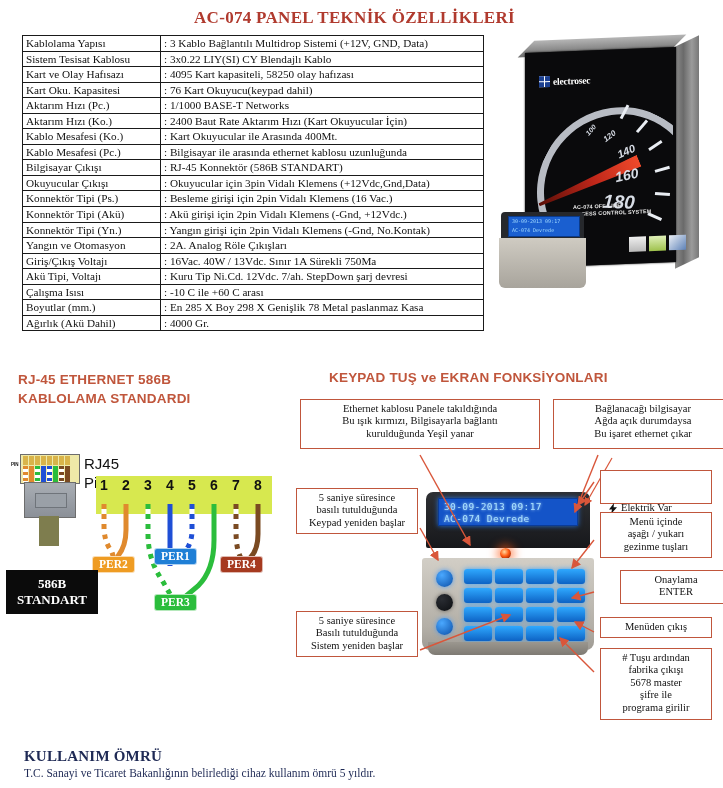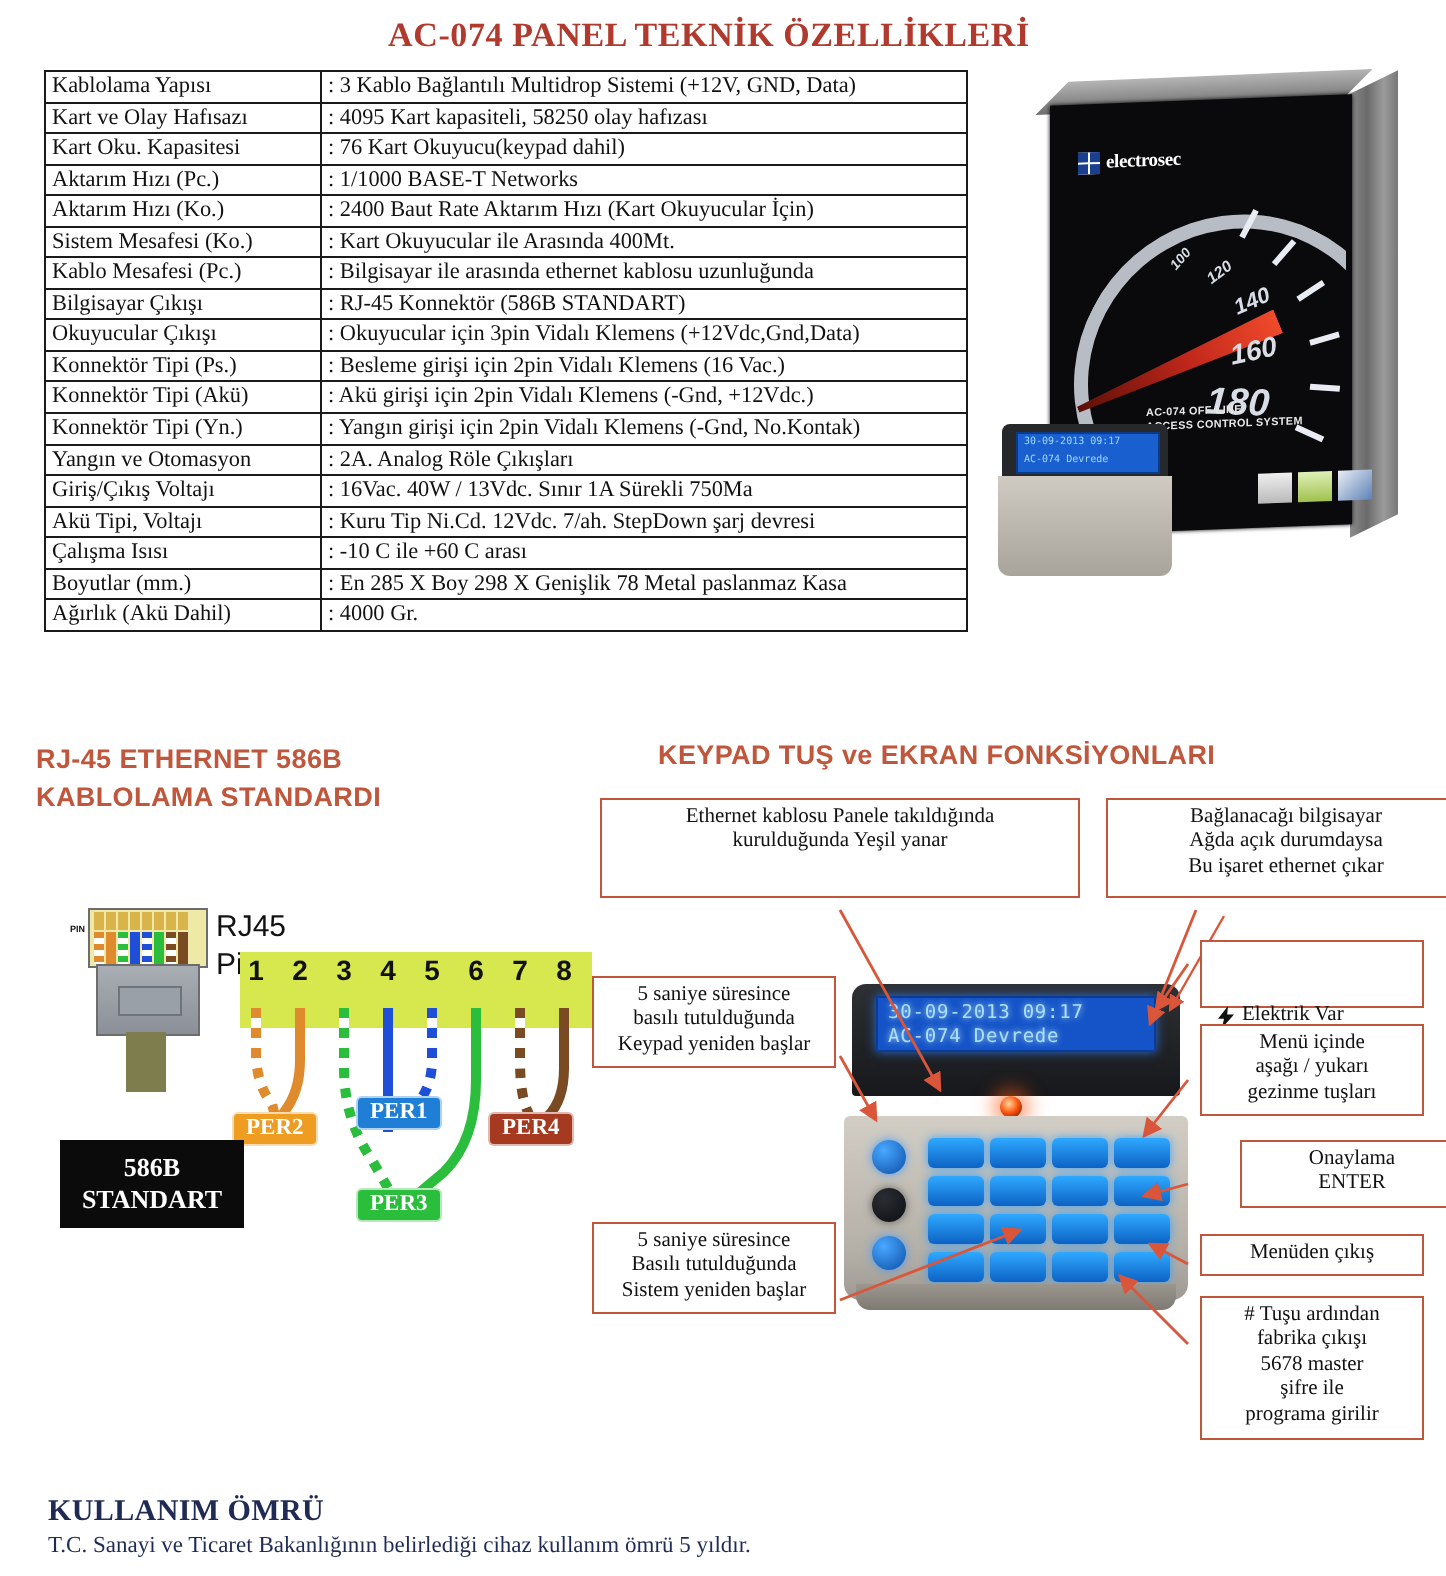--- a/index.html
+++ b/index.html
@@ -173,21 +173,21 @@
     font-family: "Liberation Sans", sans-serif;
     font-weight: bold;
     font-size: 13.5px;
     color: #c0563c;
     letter-spacing: .2px;
   }
   #h-rj45 { left: 18px; top: 370px; line-height: 19px; }
   #h-keypad { left: 329px; top: 370px; }
 
   
-  .rj-wrap { position: absolute; left: 26px; top: 430px; width: 290px; height: 210px; }
+  .rj-wrap { position: absolute; left: 2px; top: 430px; width: 290px; height: 210px; }
 
   .rj-conn { position: absolute; left: 18px; top: 24px; width: 58px; height: 100px; }
   .rj-conn-head {
     position: absolute; left: 0; top: 0;
     width: 58px; height: 28px;
     background: #efe9a8; border: 1px solid #6d6d6d;
   }
   .rj-pins { position: absolute; left: 2px; top: 1px; display: flex; gap: 1px; }
   .rj-pins i { display:block; width: 5px; height: 9px; background: #d9b44a; }
   .rj-wires { position: absolute; left: 2px; top: 11px; display: flex; gap: 1px; }
@@ -372,37 +372,41 @@
 
 <div class="main-title">AC-074 PANEL TEKNİK ÖZELLİKLERİ</div>
 
 <table class="spec-table">
   <tbody>
       <tr>
         <td class="k">Kablolama Yapısı</td>
         <td class="v">: 3 Kablo Bağlantılı Multidrop Sistemi (+12V, GND, Data)</td>
       </tr>
       <tr>
+        <td class="k">Sistem Tesisat Kablosu</td>
+        <td class="v">: 3x0.22 LIY(SI) CY Blendajlı Kablo</td>
+      </tr>
+      <tr>
         <td class="k">Kart ve Olay Hafısazı</td>
         <td class="v">: 4095 Kart kapasiteli,  58250 olay hafızası</td>
       </tr>
       <tr>
         <td class="k">Kart Oku. Kapasitesi</td>
         <td class="v">: 76 Kart Okuyucu(keypad dahil)</td>
       </tr>
       <tr>
         <td class="k">Aktarım Hızı (Pc.)</td>
         <td class="v">: 1/1000 BASE-T Networks</td>
       </tr>
       <tr>
         <td class="k">Aktarım Hızı (Ko.)</td>
         <td class="v">: 2400 Baut Rate Aktarım Hızı (Kart Okuyucular İçin)</td>
       </tr>
       <tr>
-        <td class="k">Sistem Mesafesi (Ko.)</td>
+        <td class="k">Kablo Mesafesi (Ko.)</td>
         <td class="v">: Kart Okuyucular ile Arasında 400Mt.</td>
       </tr>
       <tr>
         <td class="k">Kablo Mesafesi (Pc.)</td>
         <td class="v">: Bilgisayar ile arasında ethernet kablosu uzunluğunda</td>
       </tr>
       <tr>
         <td class="k">Bilgisayar Çıkışı</td>
         <td class="v">: RJ-45 Konnektör (586B STANDART)</td>
       </tr>
@@ -646,20 +650,21 @@
 
   <path d="M594,592 L572,598" stroke="#d9563a" stroke-width="1.4" fill="none" marker-end="url(#ah)"></path>
 
   <path d="M594,632 L575,622" stroke="#d9563a" stroke-width="1.4" fill="none" marker-end="url(#ah)"></path>
 
   <path d="M594,672 L560,638" stroke="#d9563a" stroke-width="1.4" fill="none" marker-end="url(#ah)"></path>
 </svg>
 
 <div class="callout" style="left:300px;top:399px;width:240px;height:50px;">
     <div>Ethernet kablosu Panele takıldığında</div>
+    <div>Bu ışık kırmızı, Bilgisayarla bağlantı</div>
     <div>kurulduğunda Yeşil yanar</div>
   </div>
 
 <div class="callout" style="left:553px;top:399px;width:180px;height:50px;">
     <div>Bağlanacağı bilgisayar</div>
     <div>Ağda açık durumdaysa</div>
     <div>Bu işaret ethernet çıkar</div>
   </div>
 
 <div class="callout" style="left:296px;top:488px;width:122px;height:46px;">

